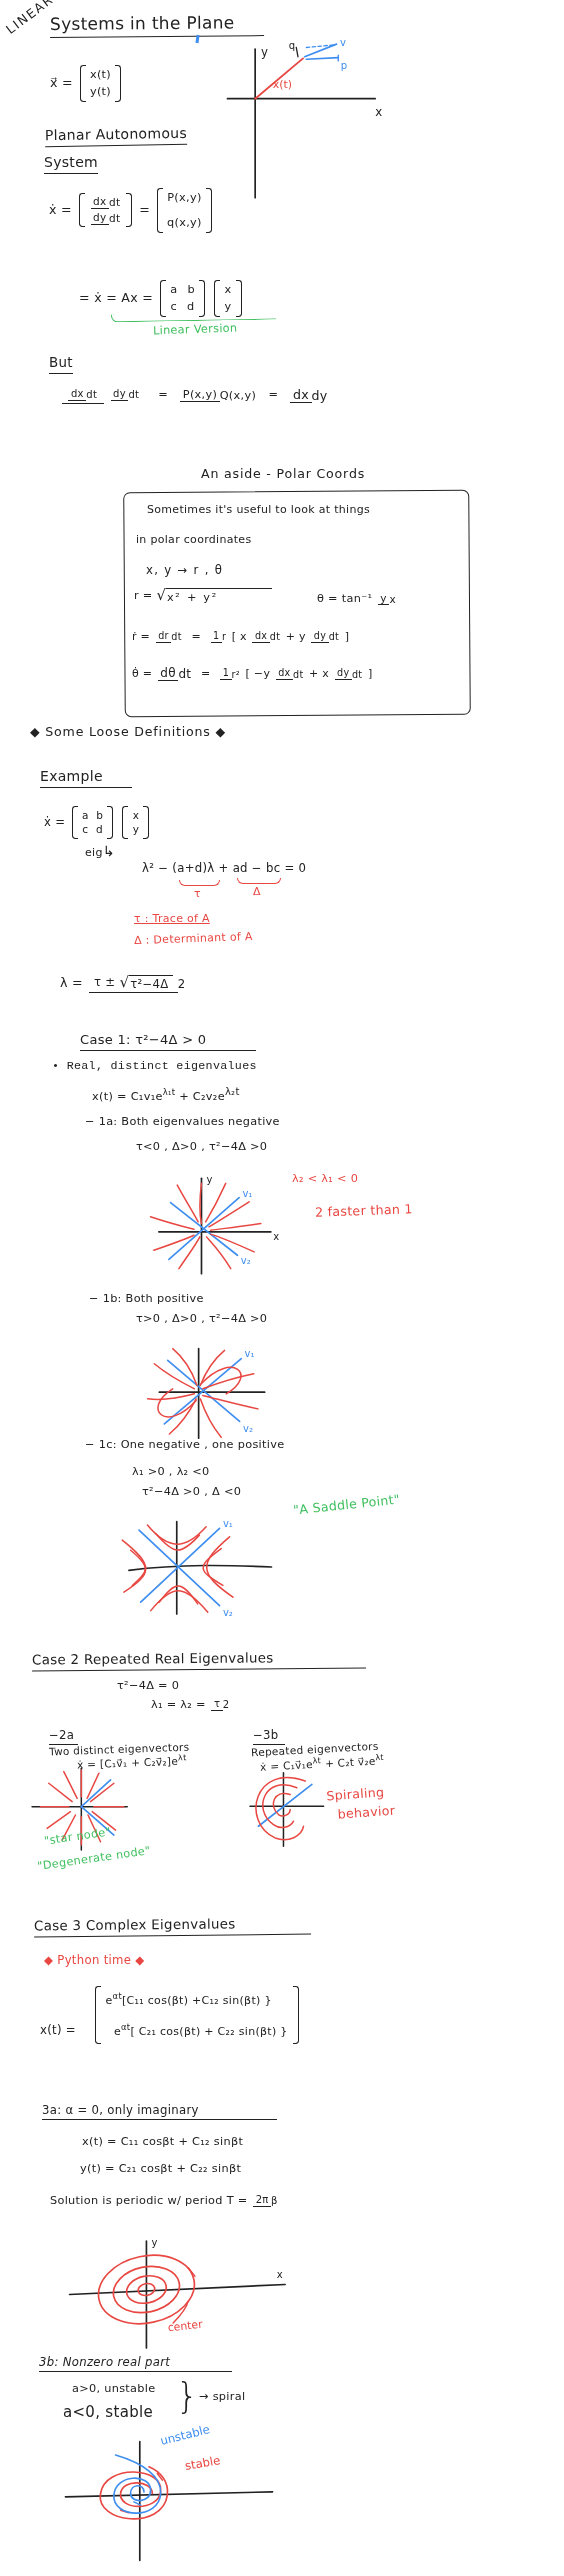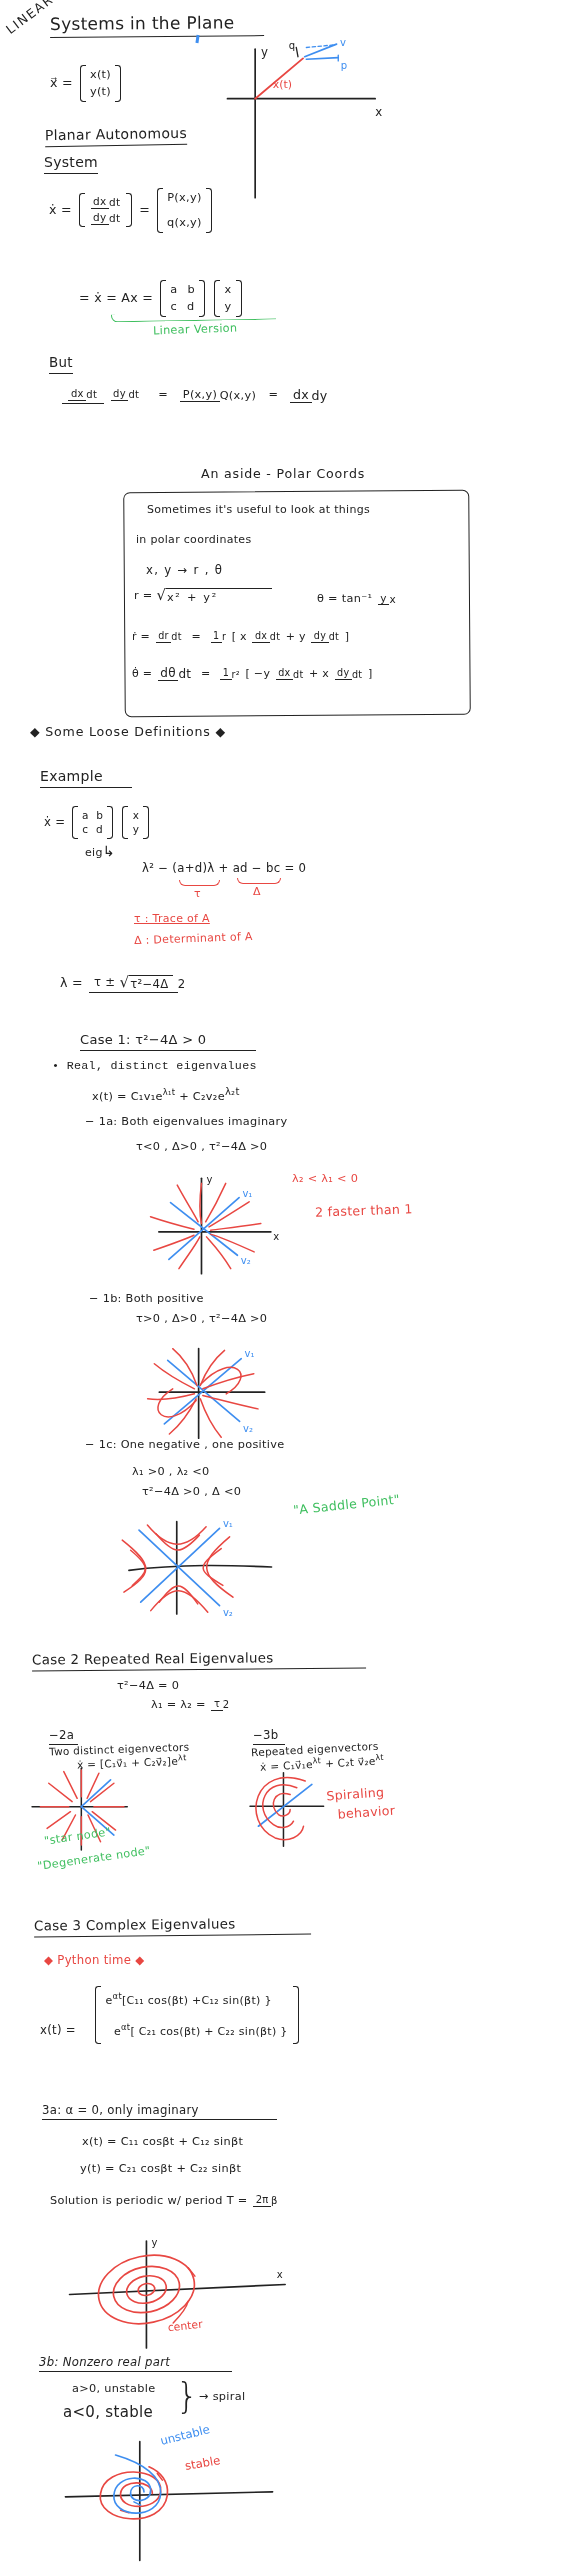--- a/index.html
+++ b/index.html
@@ -296,21 +296,21 @@
       <span class="d">2</span>
     </span>
   </div>
 
   
   <div class="abs hw ul" style="left:80px;top:1032px;font-size:13px;min-width:176px;">Case  1:  τ²−4Δ &gt; 0</div>
   <div class="abs hw" style="left:52px;top:1059px;font-size:11.7px;font-family:Liberation Mono, monospace;">• Real, distinct  eigenvalues</div>
   <div class="abs hw" style="left:92px;top:1086px;font-size:11.3px;">
     <span>x(t) = C₁v₁e</span><sup style="font-size:8.4px;">λ₁t</sup><span> + C₂v₂e</span><sup style="font-size:10px;">λ₂t</sup>
   </div>
-  <div class="abs hw" style="left:85px;top:1115px;font-size:11.3px;">− 1a:  Both eigenvalues  imaginary</div>
+  <div class="abs hw" style="left:85px;top:1115px;font-size:11.3px;">− 1a:  Both eigenvalues  negative</div>
   <div class="abs hw" style="left:136px;top:1140px;font-size:11.3px;">τ&lt;0 , Δ&gt;0 , τ²−4Δ &gt;0</div>
   <div class="abs hw red" style="left:292px;top:1172px;font-size:11.3px;">λ₂ &lt; λ₁ &lt; 0</div>
   <div class="abs hw red" style="left:315px;top:1203px;font-size:12.6px;transform:rotate(-2deg);">2  faster than 1</div>
 
   
   <svg class="abs" style="left:127px;top:1170px;" width="159" height="107" viewBox="0 0 190 128">
     <path d="M89,124 L89,10" stroke="#222" stroke-width="2" marker-end="url(#m-black)"></path>
     <path d="M38,74 L172,74" stroke="#222" stroke-width="2" marker-end="url(#m-black)"></path>
     <path d="M50,107 L134,33" stroke="#3e8ef0" stroke-width="2" marker-end="url(#m-blue)"></path>
     <path d="M52,39 L132,102" stroke="#3e8ef0" stroke-width="2" marker-end="url(#m-blue)"></path>

